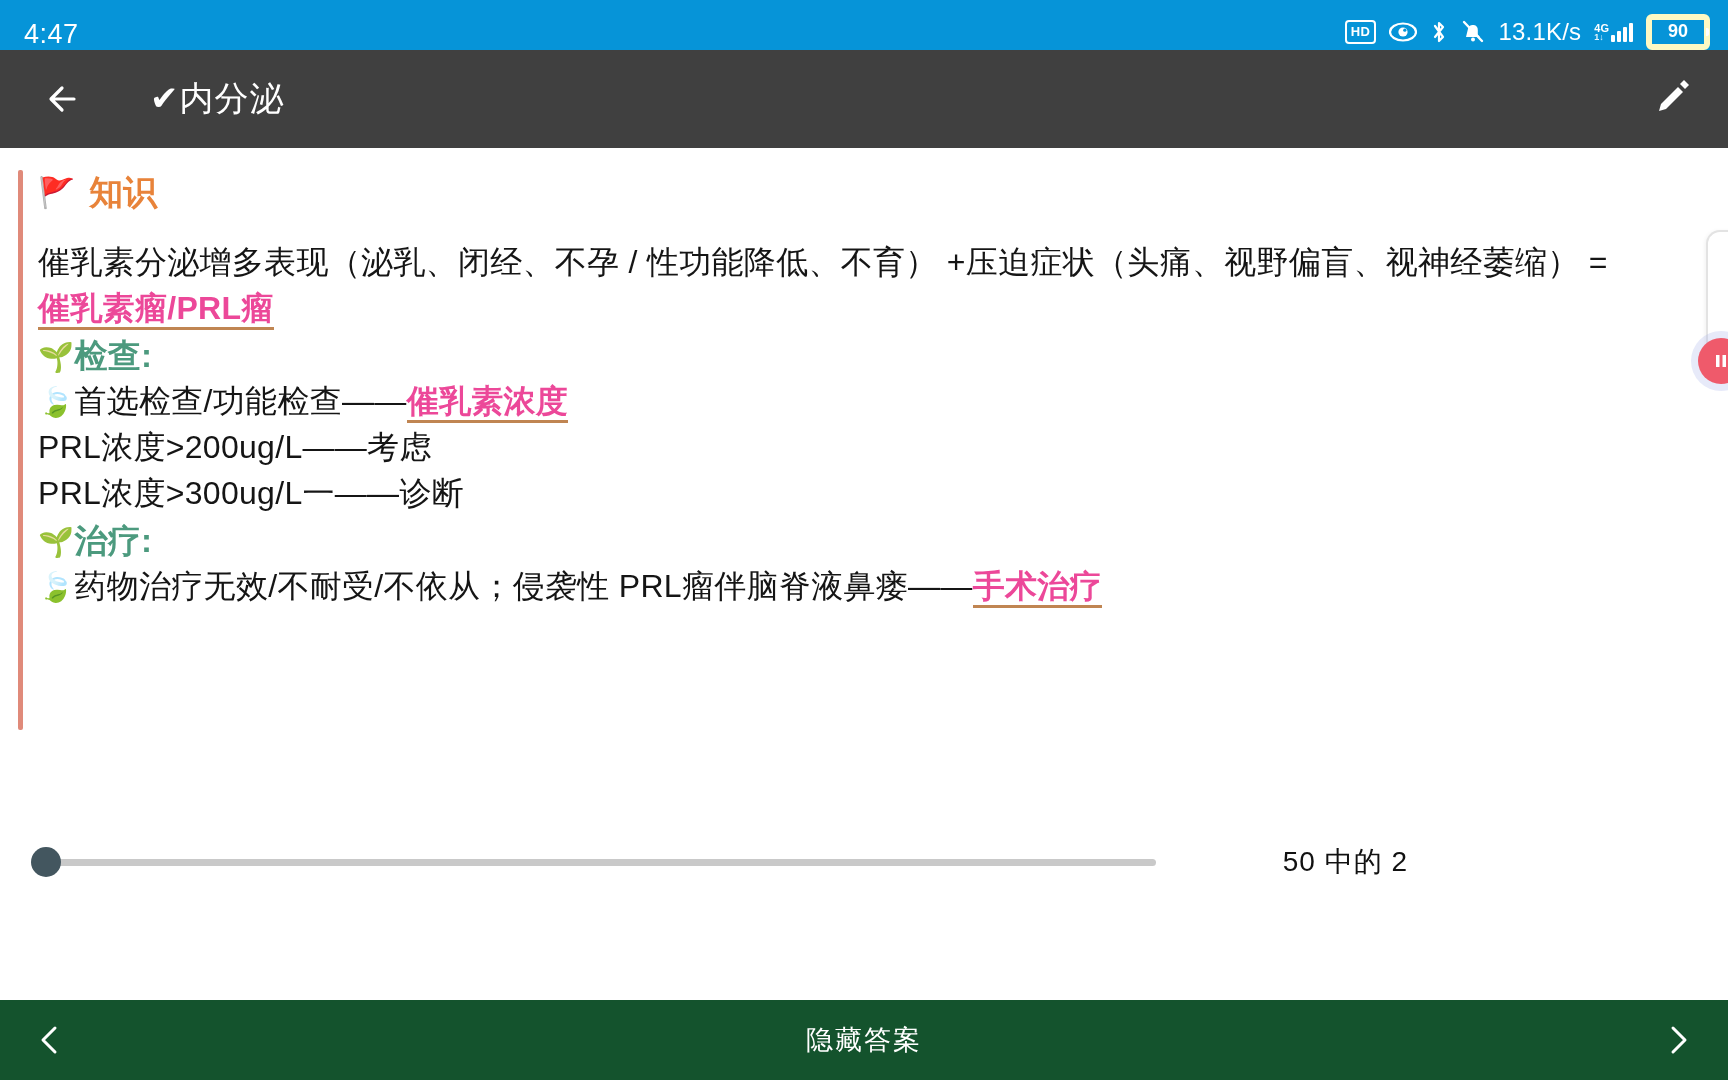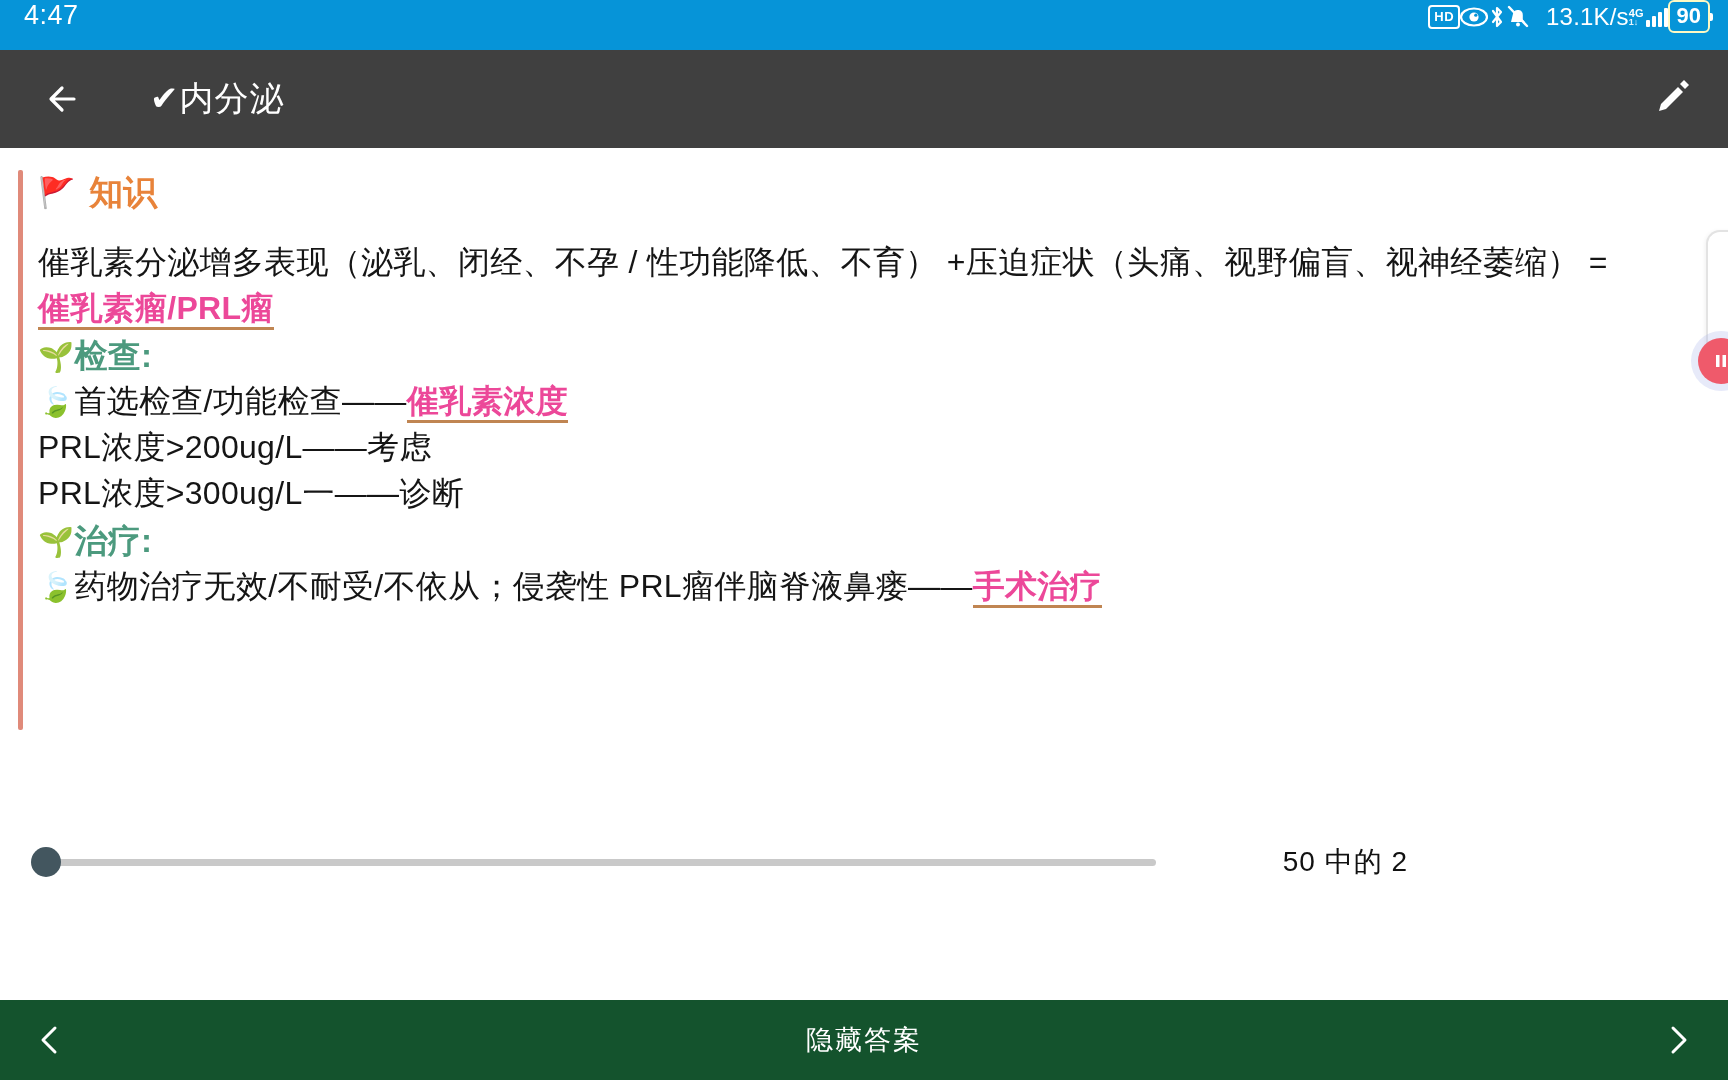--- a/index.html
+++ b/index.html
@@ -8,48 +8,48 @@
     background: #ffffff;
     font-family: "Liberation Sans", "DejaVu Sans", sans-serif;
     overflow: hidden;
   }
 
   
   .status-bar {
     position: absolute; top: 0; left: 0;
     width: 1728px; height: 50px;
     background: #0694d8;
-    display: flex; align-items: flex-start;
+    display: flex; align-items: flex-end;
     padding: 0 18px 0 24px;
     color: #ffffff;
   }
   .status-clock { font-size: 27px; font-weight: 400; letter-spacing: .5px; }
   .status-right {
     margin-left: auto;
-    display: flex; align-items: center; 
+    display: flex; align-items: center; gap: 13px;
   }
   .hd-badge {
     border: 2px solid #ffffff; border-radius: 4px;
     font-size: 13px; font-weight: bold; line-height: 1;
     padding: 3px 4px 4px; letter-spacing: .5px;
   }
   .ico { display: inline-flex; align-items: center; justify-content: center; }
-  .net-speed { font-size: 24px; letter-spacing: .2px; margin-left: 16px; }
+  .net-speed { font-size: 24px; letter-spacing: .2px; }
   .sig-wrap { display: flex; align-items: flex-end; gap: 2px; }
   .sig-4g { font-size: 11px; font-weight: bold; line-height: .95; text-align: left; }
   .sig-4g i { font-style: normal; display: block; font-size: 9px; opacity: .9; }
   .bars { display: flex; align-items: flex-end; gap: 2px; height: 20px; }
   .bars span { width: 4px; background: #ffffff; border-radius: 1px; }
   .bars span:nth-child(1) { height: 7px; }
   .bars span:nth-child(2) { height: 11px; }
   .bars span:nth-child(3) { height: 15px; }
   .bars span:nth-child(4) { height: 19px; }
   .battery {
-    border: 2px solid #fef9c3; border-radius: 6px;
-    padding: 1px 7px 2px; font-size: 22px; font-weight: bold;
+    border: 6px solid #fef9c3; border-radius: 6px;
+    padding: 1px 16px 2px; font-size: 18px; font-weight: bold;
     position: relative;
   }
   .battery::after {
     content: ""; position: absolute; right: -5px; top: 50%;
     transform: translateY(-50%);
     width: 3px; height: 8px; background: #ffffff; border-radius: 0 2px 2px 0;
   }
 
   
   .app-bar {

